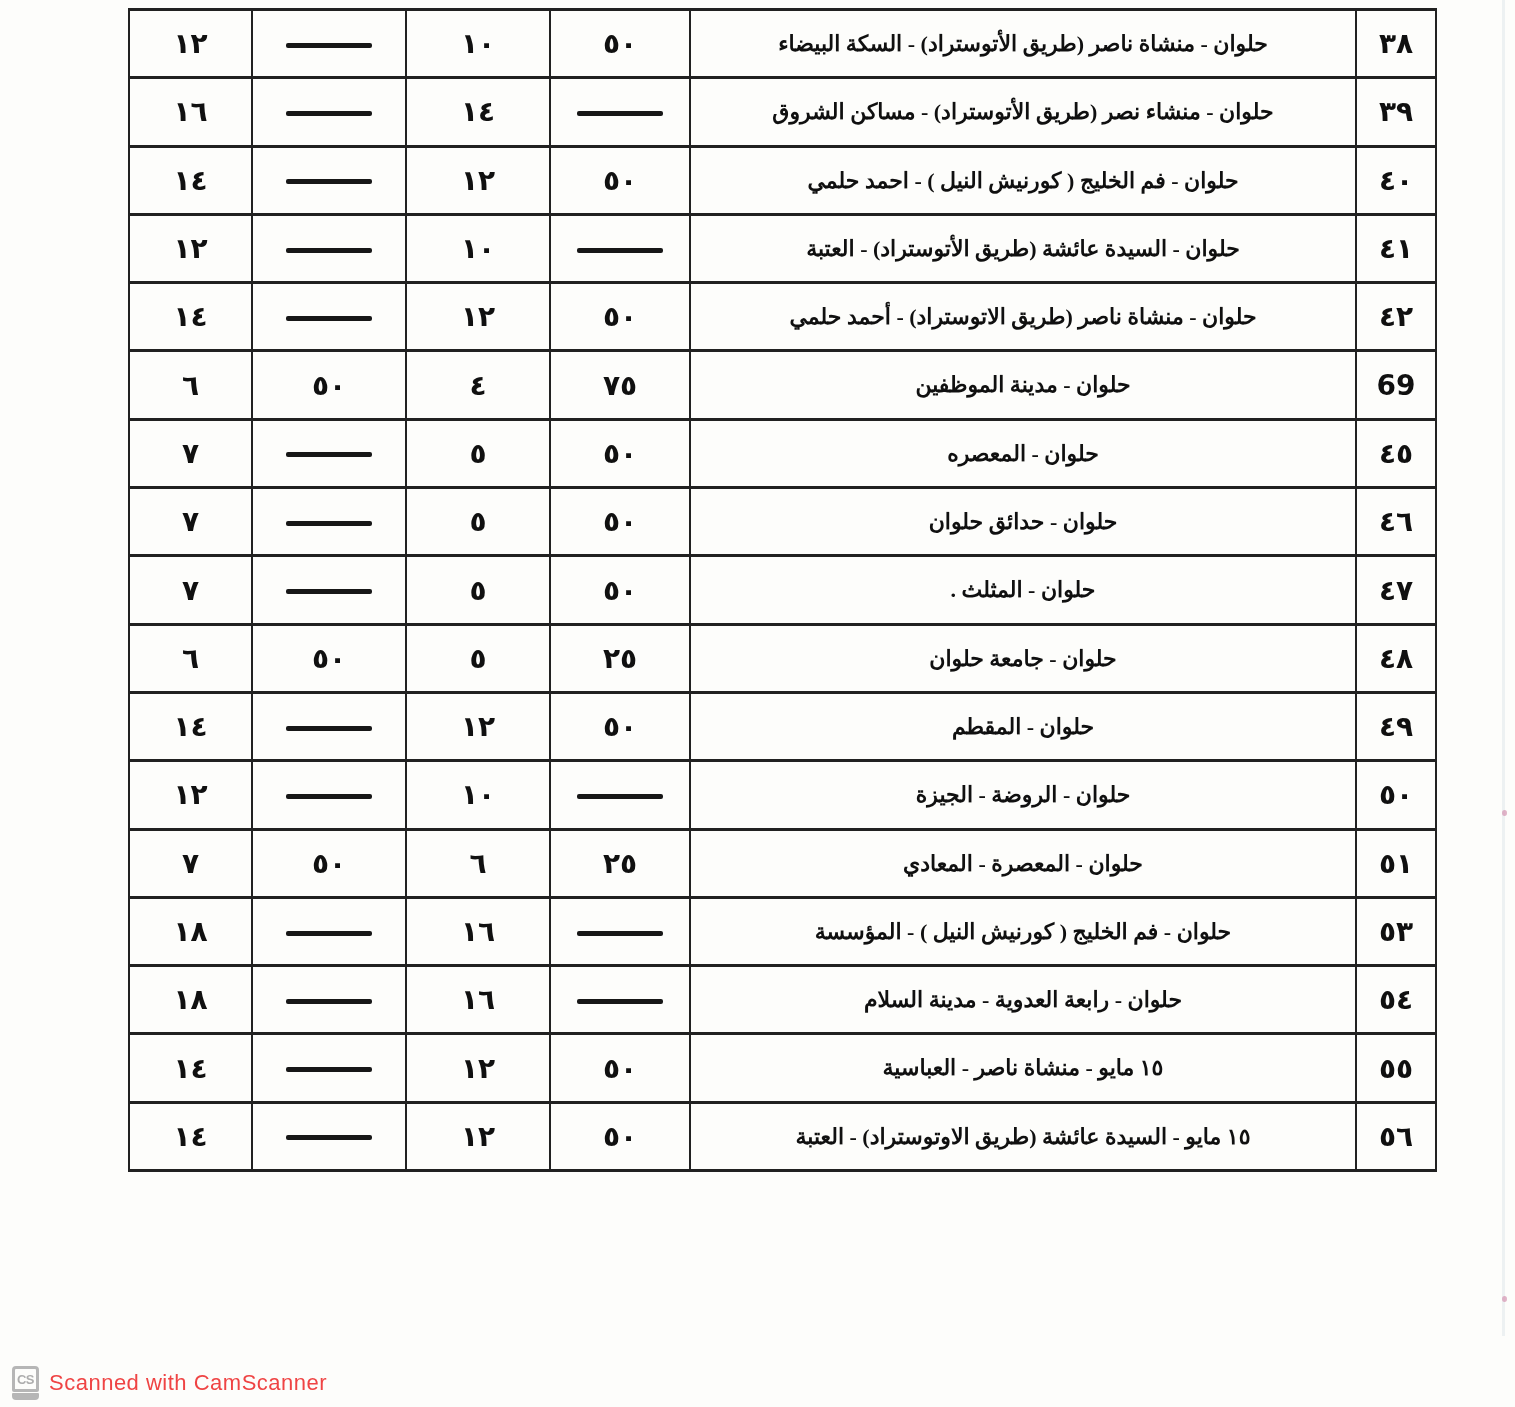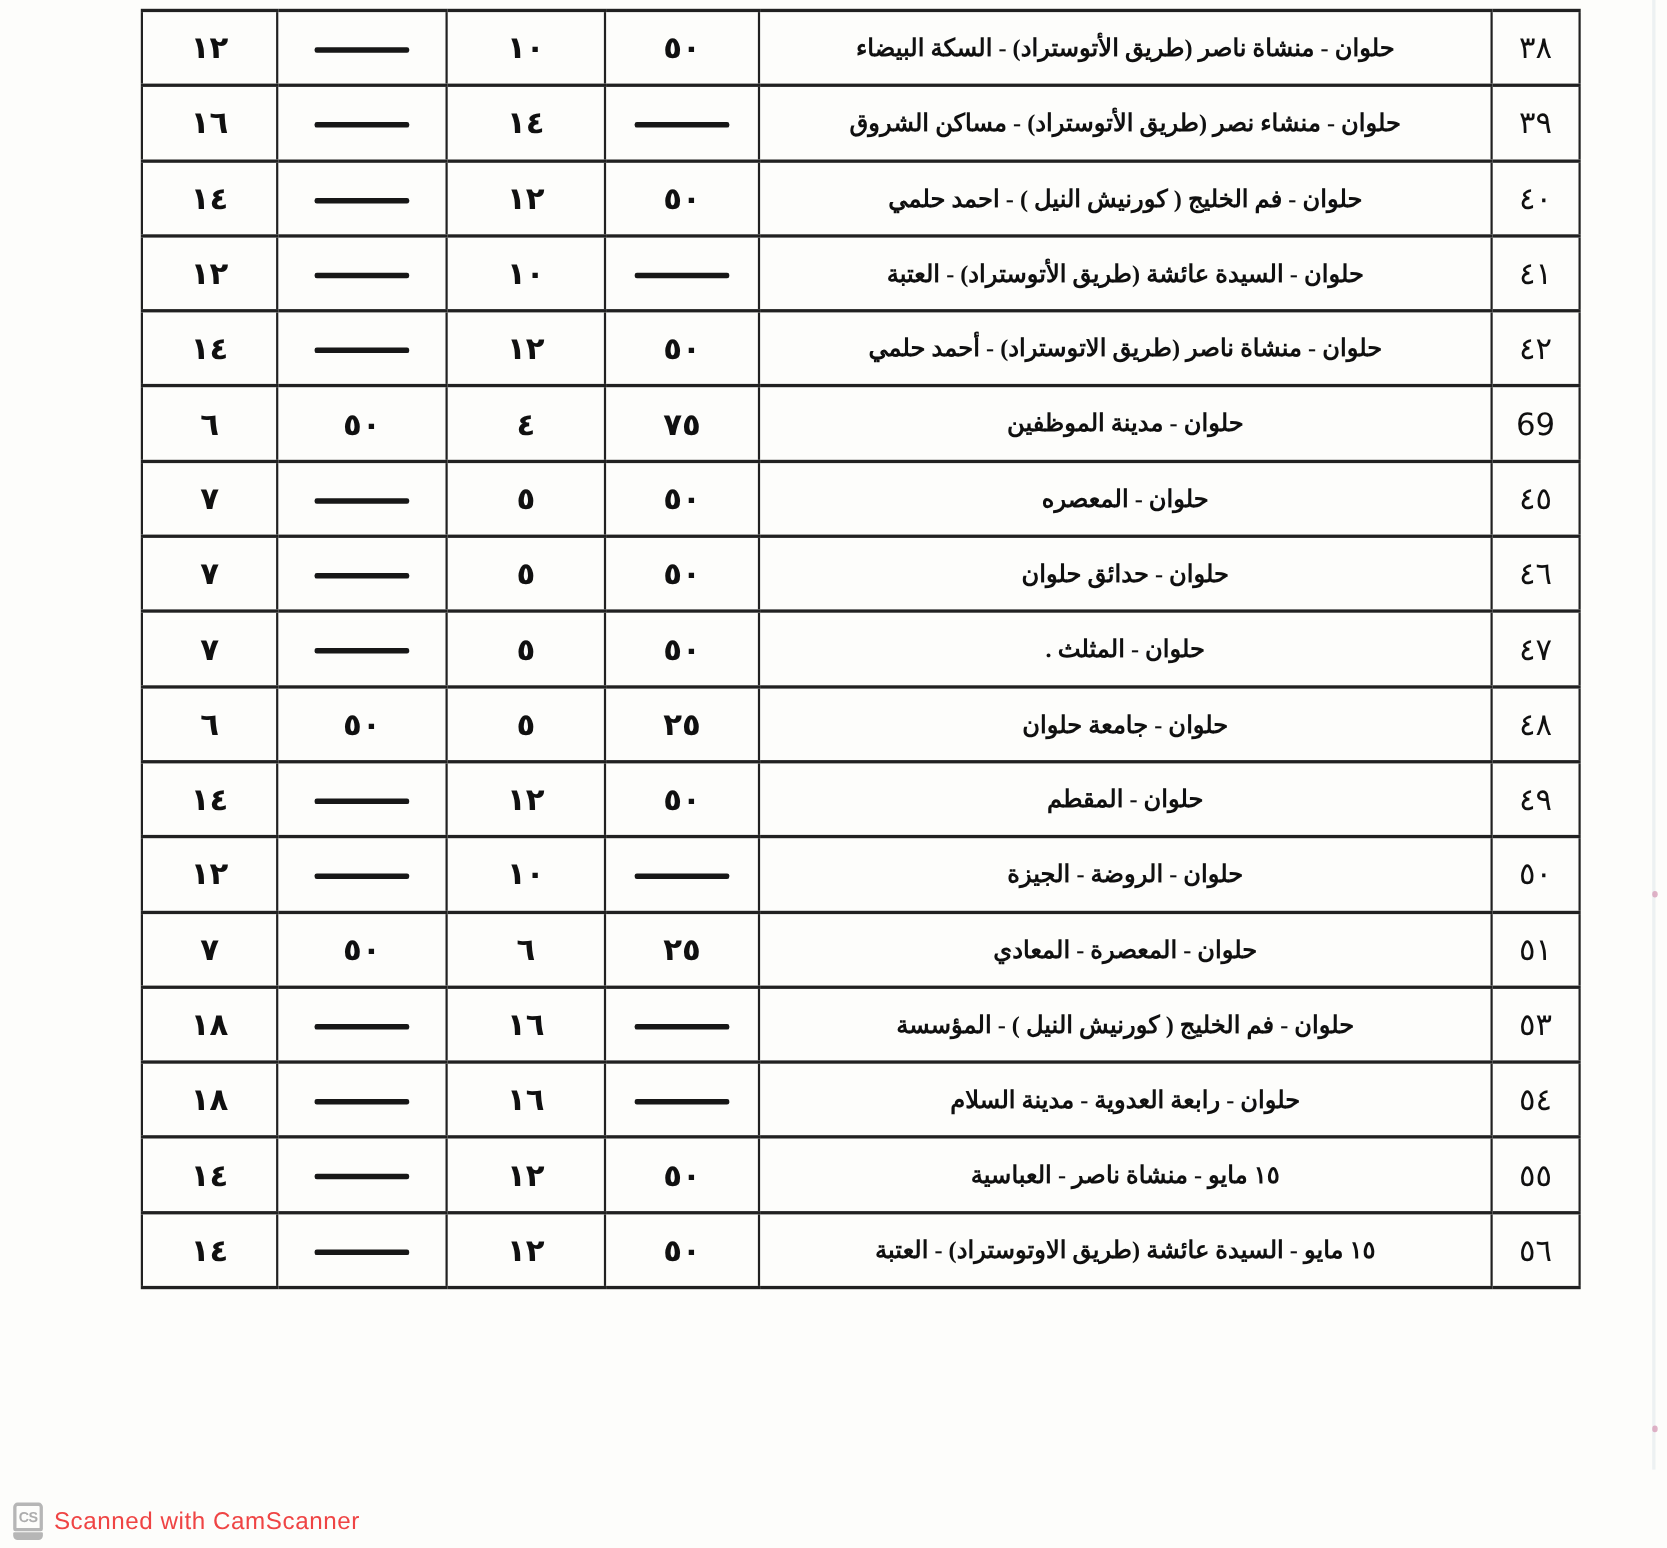--- a/index.html
+++ b/index.html
@@ -31,21 +31,21 @@
   }
   table.routes tr{height:68.3px;}
   td.c-num{font-size:28px;font-weight:bold;}
   td.c-route{
     font-size:22px;font-weight:bold;
     direction:rtl;
     padding:0 14px;
     line-height:1.15;
     font-family:Liberation Serif, serif;
   }
-  td.c-no{font-size:28px;font-weight:normal;direction:rtl;}
+  td.c-no{font-size:28px;font-weight:bold;direction:rtl;}
   .dash{
     display:inline-block;
     width:86px;height:5px;
     background:#171717;
     border-radius:2px;
     vertical-align:middle;
   }
 
   .scan-edge{
     position:absolute;

